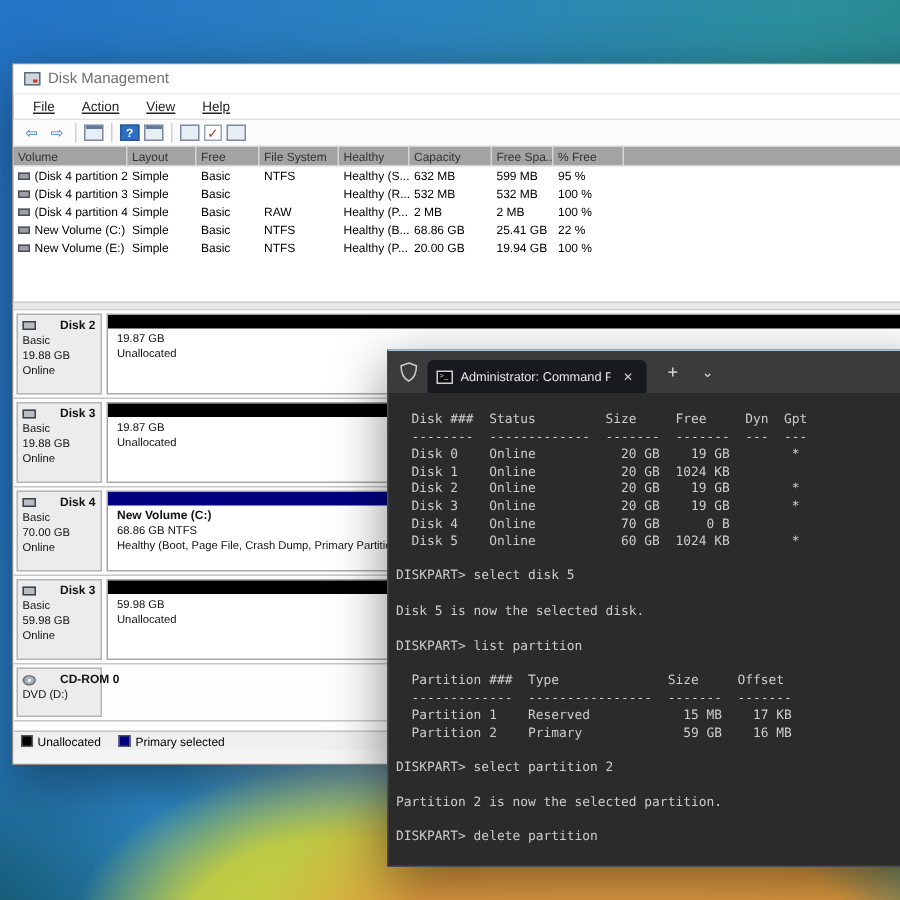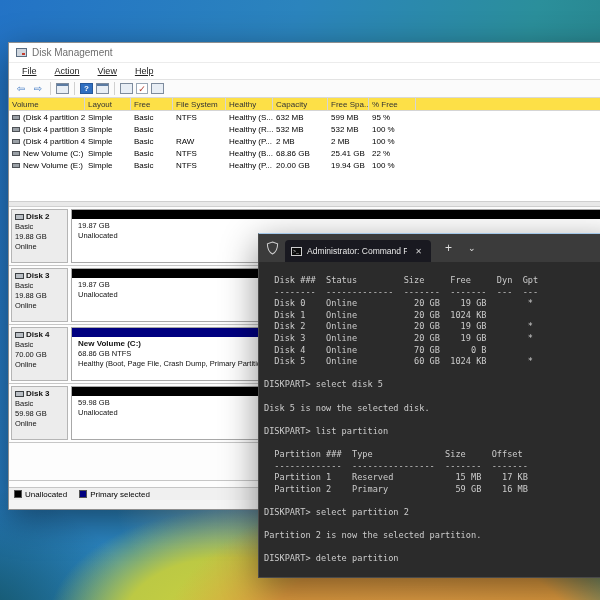--- a/index.html
+++ b/index.html
@@ -32,35 +32,35 @@
   .tb-ico.box { width:13px; height:11px; border:1px solid #7d8b9d; background:#e8eef5; font-size:7px; color:#39516e; }
   .tb-ico.box.top { box-shadow:inset 0 2px 0 #5b7ba3; }
   .tb-ico.help { background:#2f6fc1; border:1px solid #26589a; color:#fff; font-weight:bold; font-size:8px; }
   .tb-ico.check { color:#b03a2e; font-size:9px; border:1px solid #9aa7b5; background:#fff; width:12px; height:11px; }
   .tb-sep { width:1px; height:13px; background:#d0d0d0; margin:0 2px; }
 
   
   .vol-table { font-size:8px; color:#000; }
   .vt-row { display:grid; grid-template-columns:76px 46px 42px 53px 47px 55px 41px 47px 1fr; height:12px; align-items:center; }
   .vt-head { height:13px; border-bottom:1px solid #d5d5d5; color:#333; }
-  .vt-head > div { border-right:1px solid #d5d5d5; padding-left:3px; height:100%; display:flex; align-items:center; background:#fde047; }
+  .vt-head > div { border-right:1px solid #d5d5d5; padding-left:3px; height:100%; display:flex; align-items:center; background:#a3a3a3; }
   .vt-row > div { padding-left:3px; white-space:nowrap; overflow:hidden; }
   .vol-name { display:flex; align-items:center; gap:3px; }
   .vol-ico { width:8px; height:5px; background:#9aa0a6; border:1px solid #4d5156; flex:none; }
   .vt-filler { height:30px; }
 
   
   .dm-splitter { height:6px; background:#e9e9e9; border-top:1px solid #cfcfcf; border-bottom:1px solid #cfcfcf; }
 
   
   .graph { flex:1; background:#fdfdfd; overflow:hidden; }
   .disk-row { display:flex; height:59px; border-bottom:1px solid #c6c6c6; padding:2px; gap:3px; }
   .disk-row.cd { height:38px; }
   .disk-info { width:57px; flex:none; background:#ececec; border:1px solid #b5b5b5; padding:2px 2px 0 3px; font-size:7.5px; line-height:10px; color:#111; }
-  .disk-name { display:flex; align-items:center; gap:2px; font-weight:bold; font-size:8px; white-space:nowrap; }
+  .disk-name { display:flex; align-items:center; gap:16px; font-weight:bold; font-size:8px; white-space:nowrap; }
   .drive-ico { width:9px; height:6px; background:#b9bec4; border:1px solid #3c4043; flex:none; }
   .cd-ico { width:9px; height:7px; border-radius:50%; background:radial-gradient(circle at 50% 50%, #fff 0 1px, #aab2ba 1px 3px, #8d979f 3px); border:1px solid #6a737b; flex:none; }
   .part-box { flex:1; background:#fff; border:1px solid #a8a8a8; display:flex; flex-direction:column; }
   .part-stripe { height:9px; width:100%; }
   .part-body { padding:2px 0 0 6px; font-size:7.5px; line-height:10px; color:#111; white-space:nowrap; }
   .part-body .pt { font-weight:bold; font-size:8px; }
   .cd-space { flex:1; }
 
   
   .dm-legend { height:13px; background:#f0f0f0; border-top:1px solid #c6c6c6; display:flex; align-items:center; gap:12px; padding-left:5px; font-size:8px; color:#000; }
@@ -275,20 +275,27 @@
       <div class="part-box">
         <div class="part-stripe" style="background: rgb(0, 0, 0);"></div>
         <div class="part-body">
           <div>59.98 GB</div>
           <div>Unallocated</div>
         </div>
       </div>
     </div>
 
     <div class="disk-row cd">
+      <div class="disk-info">
+        <div class="disk-name">
+            <span class="cd-ico"></span>
+            <span>CD-ROM 0</span>
+          </div>
+        <div>DVD (D:)</div>
+      </div>
       <div class="cd-space"></div>
     </div>
   </div>
 
   <div class="dm-legend">
     <span class="legend-item">
       <span class="legend-sq" style="background: rgb(0, 0, 0);"></span>
       <span>Unallocated</span>
     </span>
     <span class="legend-item">

